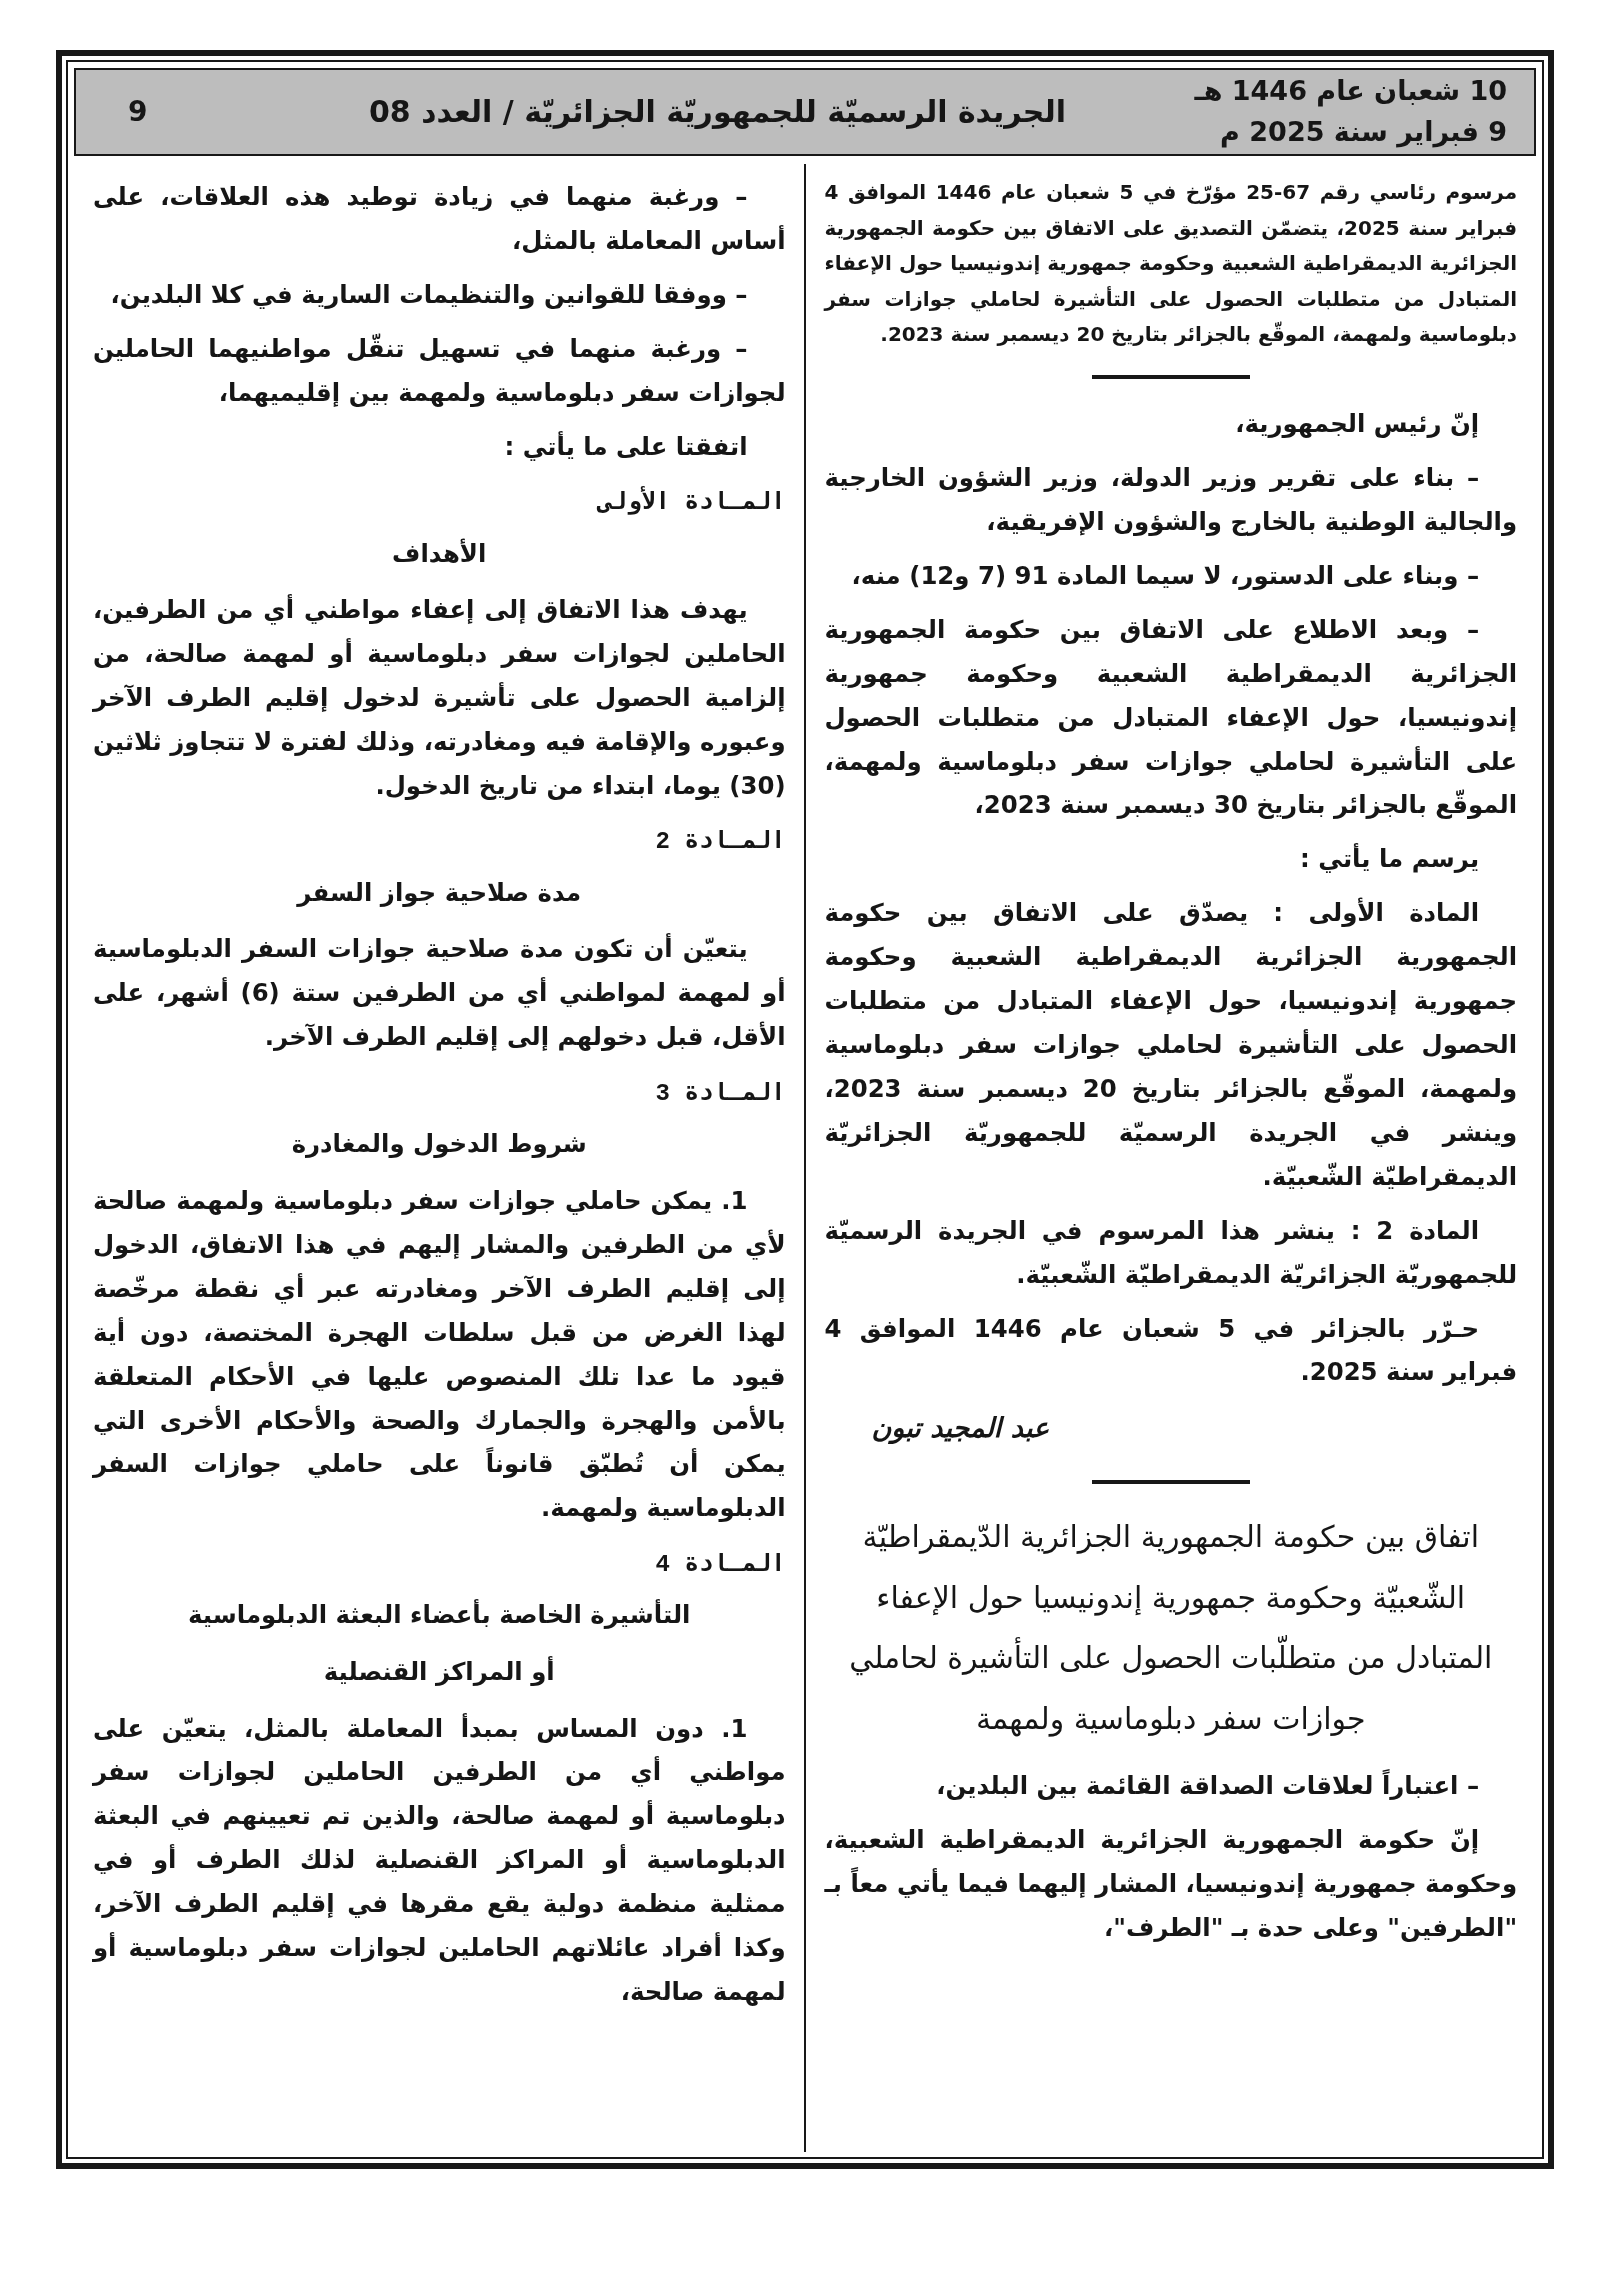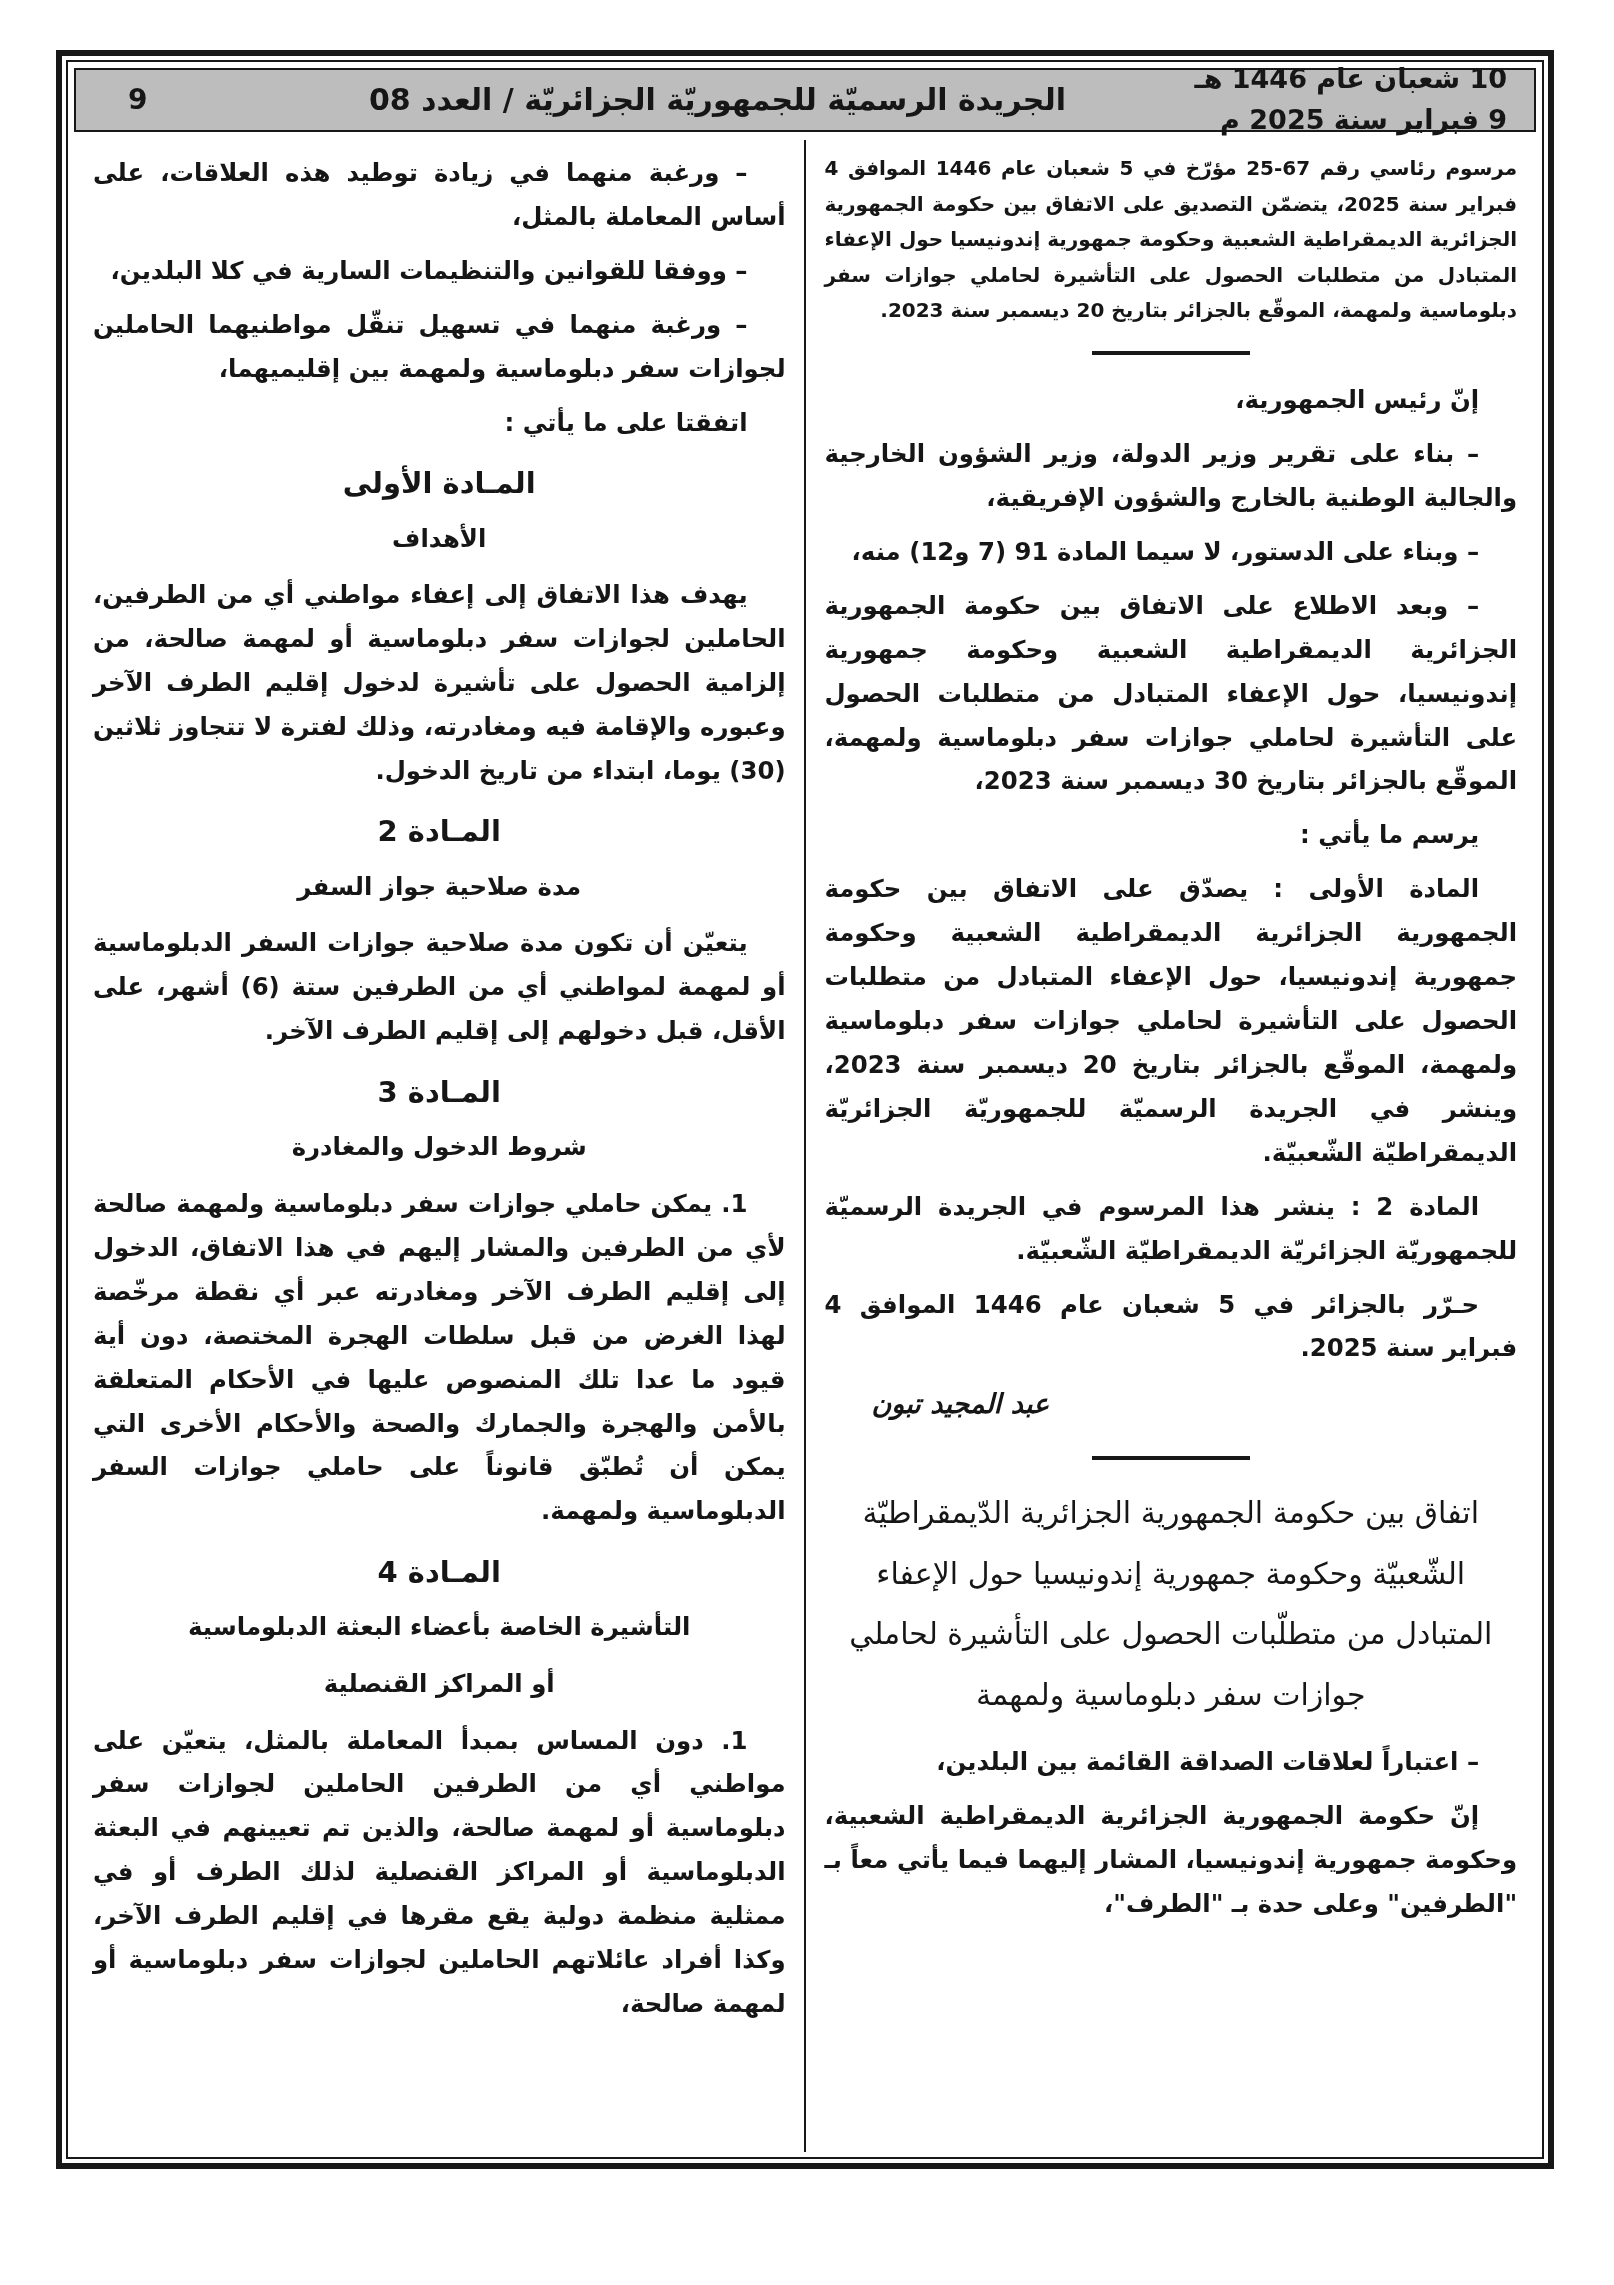--- a/index.html
+++ b/index.html
@@ -10,38 +10,38 @@
   }
   .frame{
     position:absolute;left:57px;top:50px;width:1498px;height:2119px;
     border:6.3px solid #181818;box-sizing:border-box;
   }
   .frame-inner{
     position:absolute;top:3.6px;left:3.6px;right:3.6px;bottom:3.6px;
     border:2.7px solid #181818;display:flex;flex-direction:column;box-sizing:border-box;
   }
   .header-bar{
-    margin:6.3px;height:64px;flex:0 0 auto;background:#bdbdbd;border:2.7px solid #181818;
+    margin:6.3px;height:88px;flex:0 0 auto;background:#bdbdbd;border:2.7px solid #181818;
     display:flex;align-items:center;box-sizing:border-box;font-weight:700;
   }
   .hdr-dates{width:27%;text-align:right;padding-right:27px;font-size:27px;line-height:1.5;box-sizing:border-box;}
   .hdr-title{flex:1;text-align:center;font-size:30px;}
   .hdr-page{width:15%;text-align:left;padding-left:52px;font-size:28px;box-sizing:border-box;}
   .columns{flex:1;display:flex;padding:1.8px 9px 5.4px;overflow:hidden;}
   .col{
     flex:1;padding:11px 16.3px 0;box-sizing:border-box;
     font-size:24.4px;line-height:1.8;text-align:justify;font-weight:700;
   }
   .divider{width:2.7px;background:#181818;flex:0 0 auto;margin:0 1.8px;}
   .col p{margin:0 0 10px;}
   .indent{text-indent:38px;}
   .decree-title{font-size:20px;line-height:1.78;margin:0 0 5.4px;text-indent:0;}
   .sep{width:158px;height:3.6px;background:#181818;margin:22px auto 23.5px;}
   .sep2{margin:27px auto 23.5px;}
-  .art-num{font-size:29px;text-align:center;margin:12.7px 0 7.2px;font-weight:700;}
+  .art-num{font-size:24px;text-align:right;margin:12.7px 0 7.2px;font-weight:700;font-family:Liberation Mono, monospace;}
   .art-title{font-size:24.4px;text-align:center;margin:0 0 12.7px;font-weight:700;}
   .agr-title{
     font-size:30px;text-align:center;line-height:2.02;margin:1.8px 0 14.5px;
     padding:0 9px;font-weight:400;
   }
   .signature{text-align:left;padding-left:47px;font-size:27px;margin:12.7px 0 5.4px;font-style:italic;}
   h2,h3{padding:0;}
 </style>
 </head>
 <body>

